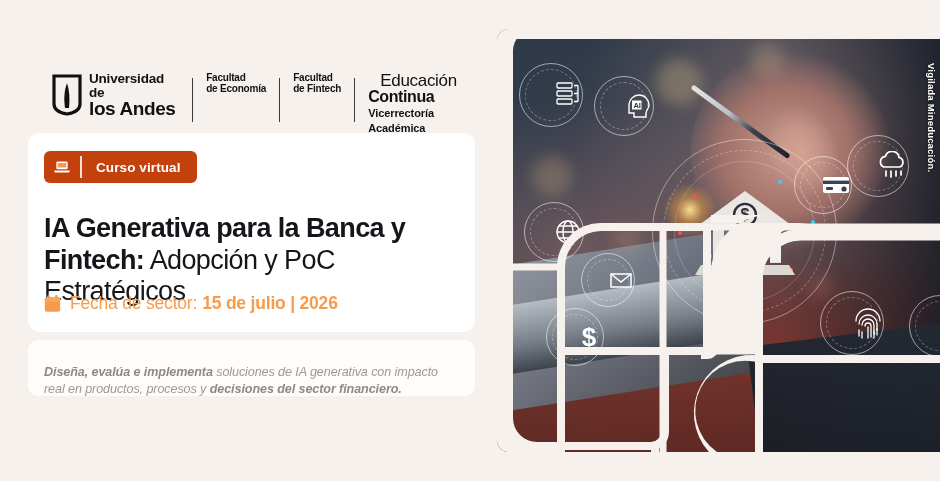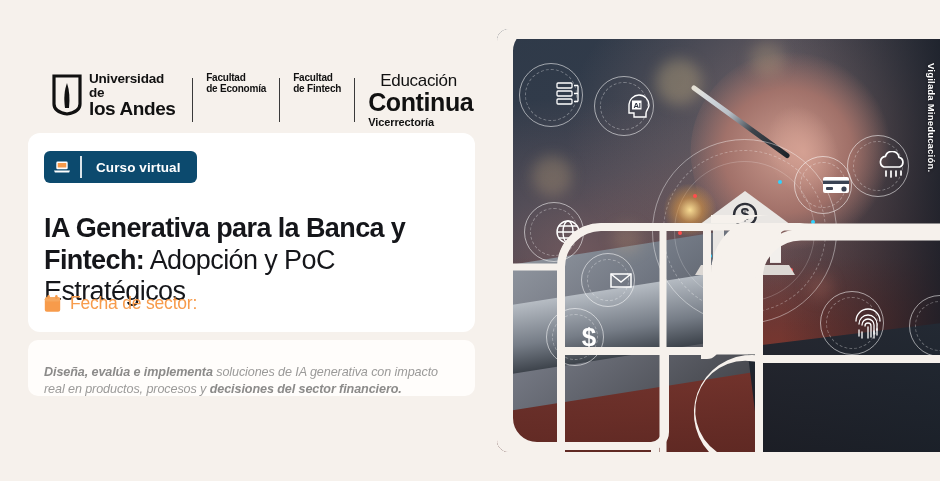--- a/index.html
+++ b/index.html
@@ -18,31 +18,31 @@
   .logo-strip{position:absolute;left:52px;top:72px;display:flex;align-items:flex-start;height:56px;}
   .logo-block{display:flex;align-items:center;}
   .uniandes-shield{width:30px;height:42px;margin-right:7px;flex:none;}
   .uniandes-words{line-height:1.0;}
   .uw-top{font-size:13.5px;font-weight:700;color:#111;letter-spacing:-0.2px;}
   .uw-bot{font-size:19px;font-weight:800;color:#111;letter-spacing:-0.4px;margin-top:0;}
   .logo-div{width:1px;background:#3a3a3a;height:44px;margin:0 13px;flex:none;align-self:center;}
   .fac{line-height:1.12;}
   .fac div{font-size:10px;font-weight:700;color:#111;letter-spacing:-0.2px;white-space:nowrap;}
   .ec-l1{font-size:17px;font-weight:400;color:#111;letter-spacing:-0.3px;line-height:1.0;margin-left:12px;}
-  .ec-l2{font-size:25px;font-weight:800;color:#111;letter-spacing:-0.4px;line-height:1.05;}
+  .ec-l2{font-size:16px;font-weight:800;color:#111;letter-spacing:-0.4px;line-height:1.05;}
   .ec-l3{font-size:11px;font-weight:700;color:#111;letter-spacing:-0.1px;line-height:1.4;}
 
   
   .card{
     position:absolute;left:28px;top:133px;width:447px;height:199px;
     background:#ffffff;border-radius:12px;
   }
   .badge{
     position:absolute;left:16px;top:18px;height:32px;display:flex;align-items:stretch;
-    background:#0c4a6e;border-radius:6px;overflow:hidden;
+    background:#c2410c;border-radius:6px;overflow:hidden;
   }
   .badge-ico{width:36px;display:flex;align-items:center;justify-content:center;}
   .badge-sep{width:2px;background:#ffffff;opacity:.85;margin:5px 0;}
   .badge-txt{
     display:flex;align-items:center;padding:0 16px 0 14px;
     color:#fff;font-size:13.5px;font-weight:700;letter-spacing:.1px;white-space:nowrap;
   }
 
   .title{
     position:absolute;left:16px;top:62px;right:14px;
@@ -200,20 +200,21 @@
       </h1>
 
       <div class="date-row">
         <svg class="cal-ico" viewBox="0 0 17 18">
           <rect x="0.8" y="2.2" width="15.4" height="14.6" rx="2" fill="#f79b4b"></rect>
           <rect x="0.8" y="2.2" width="15.4" height="4.2" rx="2" fill="#f6a85f"></rect>
           <rect x="3.4" y="0" width="2.4" height="4" rx="1.2" fill="#f79b4b"></rect>
           <rect x="11.2" y="0" width="2.4" height="4" rx="1.2" fill="#f79b4b"></rect>
         </svg>
         <span>Fecha de sector:</span>
+        <b>15 de julio | 2026</b>
       </div>
     </div>
 
     <div class="subpanel">
       <p class="tagline">
         <b>Diseña, evalúa e implementa</b><span> soluciones de IA generativa con impacto real en productos, procesos y </span><b>decisiones del sector financiero.</b>
       </p>
     </div>
   </div>
 

